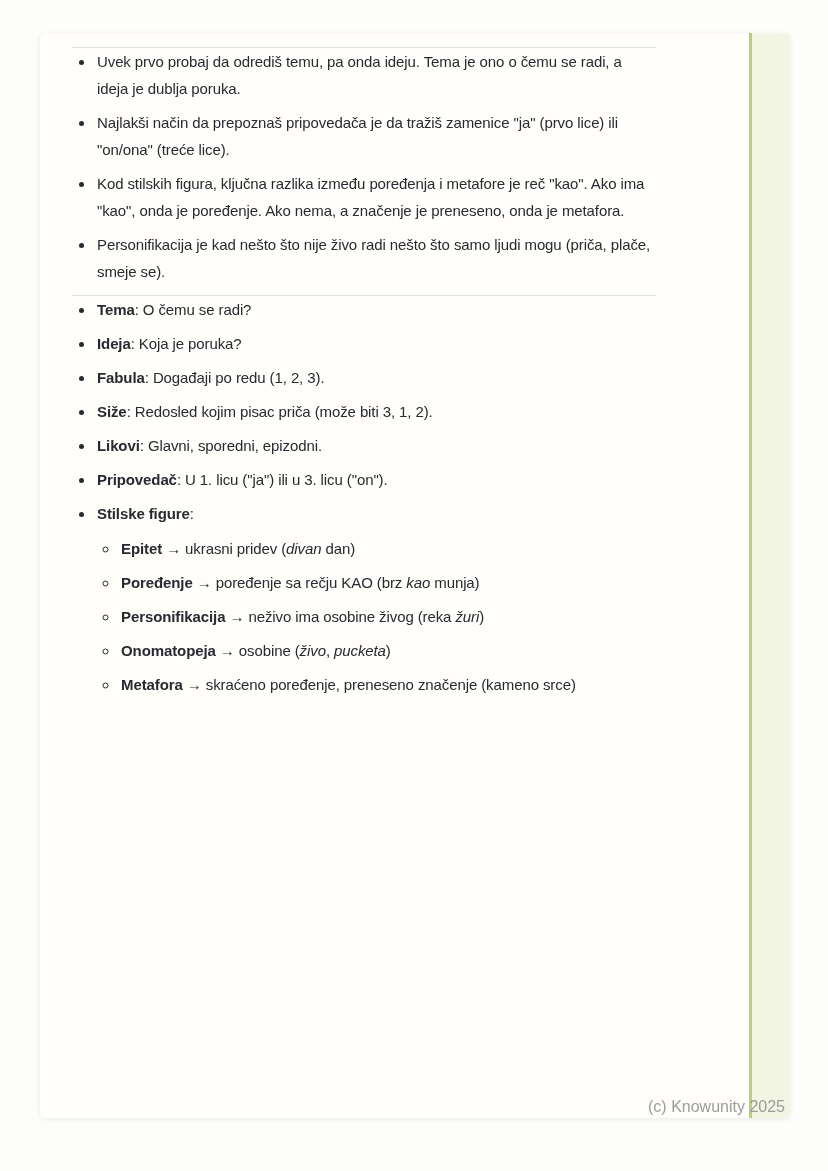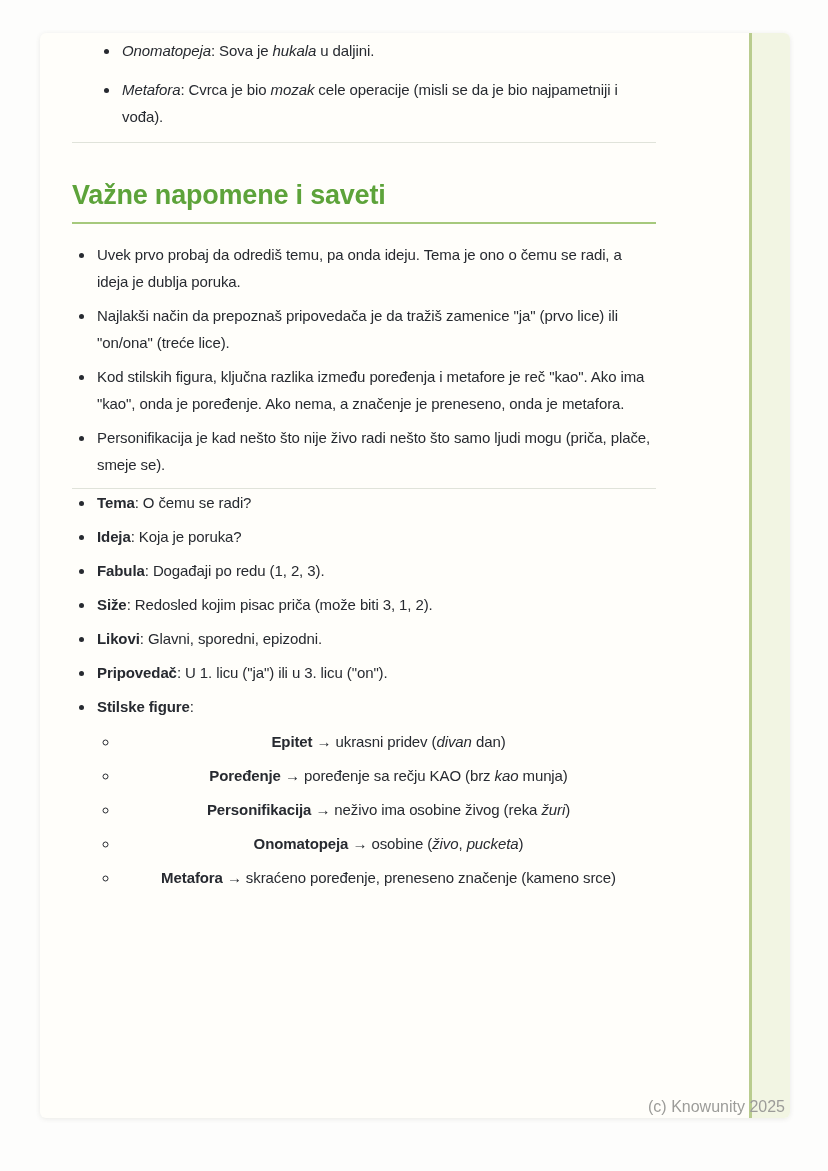--- a/index.html
+++ b/index.html
@@ -46,21 +46,20 @@
     margin:0;
     padding-left:23px;
   }
   ul.list > li{margin:0 0 7px 0;padding-left:2px;}
   ul.indent-deep{padding-left:48px;}
   ul.indent-deep > li{margin-bottom:12px;}
   ul.sublist{
     list-style:circle outside;
     margin:8px 0 0 0;
     padding-left:22px;
-    text-align:center;
   }
   ul.sublist > li{margin:0 0 7px 0;padding-left:2px;}
   hr.rule{
     border:none;
     border-top:1px solid var(--rule);
     margin:10px 0 0 0;
   }
   h2.section-title{
     color:var(--green);
     font-size:27px;
@@ -86,28 +85,23 @@
   }
 </style>
 </head>
 <body>
 
 <div class="page-card">
   <div class="green-strip"></div>
 
   <div class="content">
 
-    <ul class="list indent-deep">
-        <li><span class="i">Onomatopeja</span><span>: Sova je </span><span class="i">hukala</span><span> u daljini.</span></li>
-        <li><span class="i">Metafora</span><span>: Cvrca je bio </span><span class="i">mozak</span><span> cele operacije (misli se da je bio najpametniji i vođa).</span></li>
-      </ul>
 
     <hr class="rule">
 
-    <h2 class="section-title">Važne napomene i saveti</h2>
 
     <ul class="list">
         <li><span>Uvek prvo probaj da odrediš temu, pa onda ideju. Tema je ono o čemu se radi, a ideja je dublja poruka.</span></li>
         <li><span>Najlakši način da prepoznaš pripovedača je da tražiš zamenice "ja" (prvo lice) ili "on/ona" (treće lice).</span></li>
         <li><span>Kod stilskih figura, ključna razlika između poređenja i metafore je reč "kao". Ako ima "kao", onda je poređenje. Ako nema, a značenje je preneseno, onda je metafora.</span></li>
         <li><span>Personifikacija je kad nešto što nije živo radi nešto što samo ljudi mogu (priča, plače, smeje se).</span></li>
       </ul>
 
 
     <hr class="rule">

